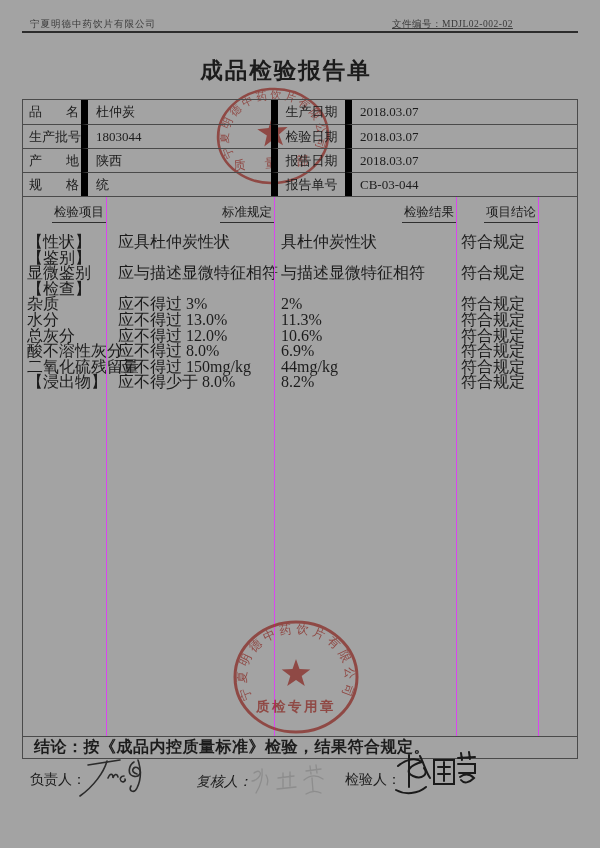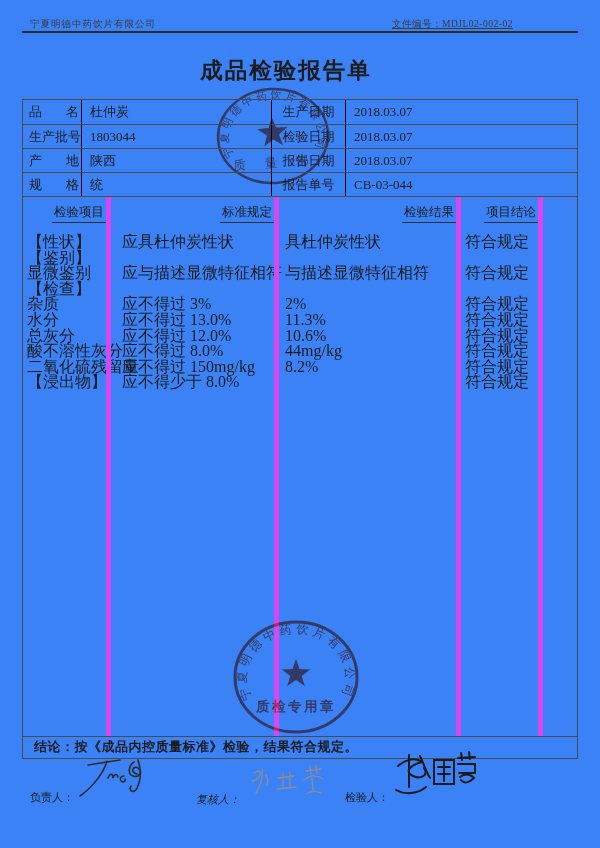--- a/index.html
+++ b/index.html
@@ -1,70 +1,70 @@
 <!DOCTYPE html>
 <html><head>
 <meta charset="utf-8">
 <style>
   * { box-sizing: border-box; margin: 0; padding: 0; }
   html,body { background:#ffffff; }
   .page {
     position: relative;
     width: 600px; height: 848px;
-    background: #3b82f6;
+    background: #a3a3a3;
     font-family: "Liberation Serif", "DejaVu Serif", serif;
     color: #1c1c1c;
     overflow: hidden;
   }
   
   .hdr-left  { position:absolute; left:30px;  top:18px; font-size:9.5px; color:#3a3a3a; letter-spacing:1px; }
   .hdr-right { position:absolute; left:392px; top:18px; font-size:9.5px; color:#3a3a3a; letter-spacing:.5px;text-decoration:underline; }
   .hdr-rule  { position:absolute; left:22px; top:31px; width:556px; height:2px; background:#2c2c2c; }
   
   .title { position:absolute; left:0; top:55px; width:600px; text-align:center;
            font-size:22.5px; font-weight:bold; letter-spacing:2px; transform:translateX(-14px); }
   
   .info-table {
     position:absolute; left:22px; top:99px; width:556px; height:98px;
     border:1px solid #4a4a4a;
     display:grid; grid-template-columns:58px 190px 74px auto; grid-auto-rows:1fr;
     font-size:13px;
   }
   .info-table .cell { display:flex; align-items:center; white-space:nowrap; overflow:hidden; }
-  .info-table .bl { border-left:1px solid #000000; }
+  .info-table .bl { border-left:7px solid #000000; }
   .info-table .bt { border-top:1px solid #4a4a4a; }
   .spread { display:inline-block; width:50px; margin-left:6px; text-align:justify; text-align-last:justify; }
   .lbl2 { justify-content:center; }
   .val1 { padding-left:8px; }
   .val2 { padding-left:8px; }
   
   .insp-table {
     position:absolute; left:22px; top:197px; width:556px; height:540px;
     border:1px solid #4a4a4a; border-top:none;
     display:grid; grid-template-columns:83px 168px 182px 82px auto;
   }
   .icol { height:100%; }
-  .icol.bl { border-left:5px solid #d946ef; }
+  .icol.bl { border-left:1px solid #d946ef; }
   .icol .hd { height:27px; display:flex; justify-content:flex-end; align-items:center; padding-top:5px; font-size:12.5px; }
   .icol .hd span { border-bottom:1px solid #2f2f2f; padding:0 2px 1px; }
   .icol .lines { padding-top:10px; }
   .icol .ln { height:15.6px; line-height:15.6px; font-size:16px; white-space:nowrap; }
   .col-item .ln   { padding-left:4px; }
   .col-std .ln    { padding-left:11px; }
   .col-res .ln    { padding-left:6px; }
   .col-con .ln    { padding-left:4px; }
   
   .conclusion {
     position:absolute; left:22px; top:737px; width:556px; height:22px;
     border:1px solid #4a4a4a; border-top:none;
-    font-size:13px; font-weight:bold; line-height:20px; padding-left:11px;
+    font-size:16px; font-weight:bold; line-height:20px; padding-left:11px;
     letter-spacing:.5px; white-space:nowrap;
   }
   
-  .sig-label { position:absolute; font-size:11px; white-space:nowrap;margin-top:19px; }
+  .sig-label { position:absolute; font-size:14px; white-space:nowrap; }
   .sig-label.s1 { left:30px;  top:771px; }
   .sig-label.s2 { left:196px; top:773px;font-style:italic; }
   .sig-label.s3 { left:345px; top:771px; }
   .sig { position:absolute; }
   .sig.s1 { left:74px;  top:752px; }
   .sig.s2 { left:246px; top:763px; }
   .sig.s3 { left:392px; top:750px; }
   
   .stamp { position:absolute; mix-blend-mode:multiply; opacity:.82; }
   .stamp-top    { left:214px; top:85px;  transform:rotate(-4deg); }
@@ -158,20 +158,21 @@
           <span>检验结果</span>
         </div>
         <div class="lines">
           <div class="ln">具杜仲炭性状</div>
           <div class="ln">&nbsp;</div>
           <div class="ln">与描述显微特征相符</div>
           <div class="ln">&nbsp;</div>
           <div class="ln">2%</div>
           <div class="ln">11.3%</div>
           <div class="ln">10.6%</div>
+          <div class="ln">6.9%</div>
           <div class="ln">44mg/kg</div>
           <div class="ln">8.2%</div>
         </div>
       </div>
       <div class="icol col-con bl">
         <div class="hd">
           <span>项目结论</span>
         </div>
         <div class="lines">
           <div class="ln">符合规定</div>

